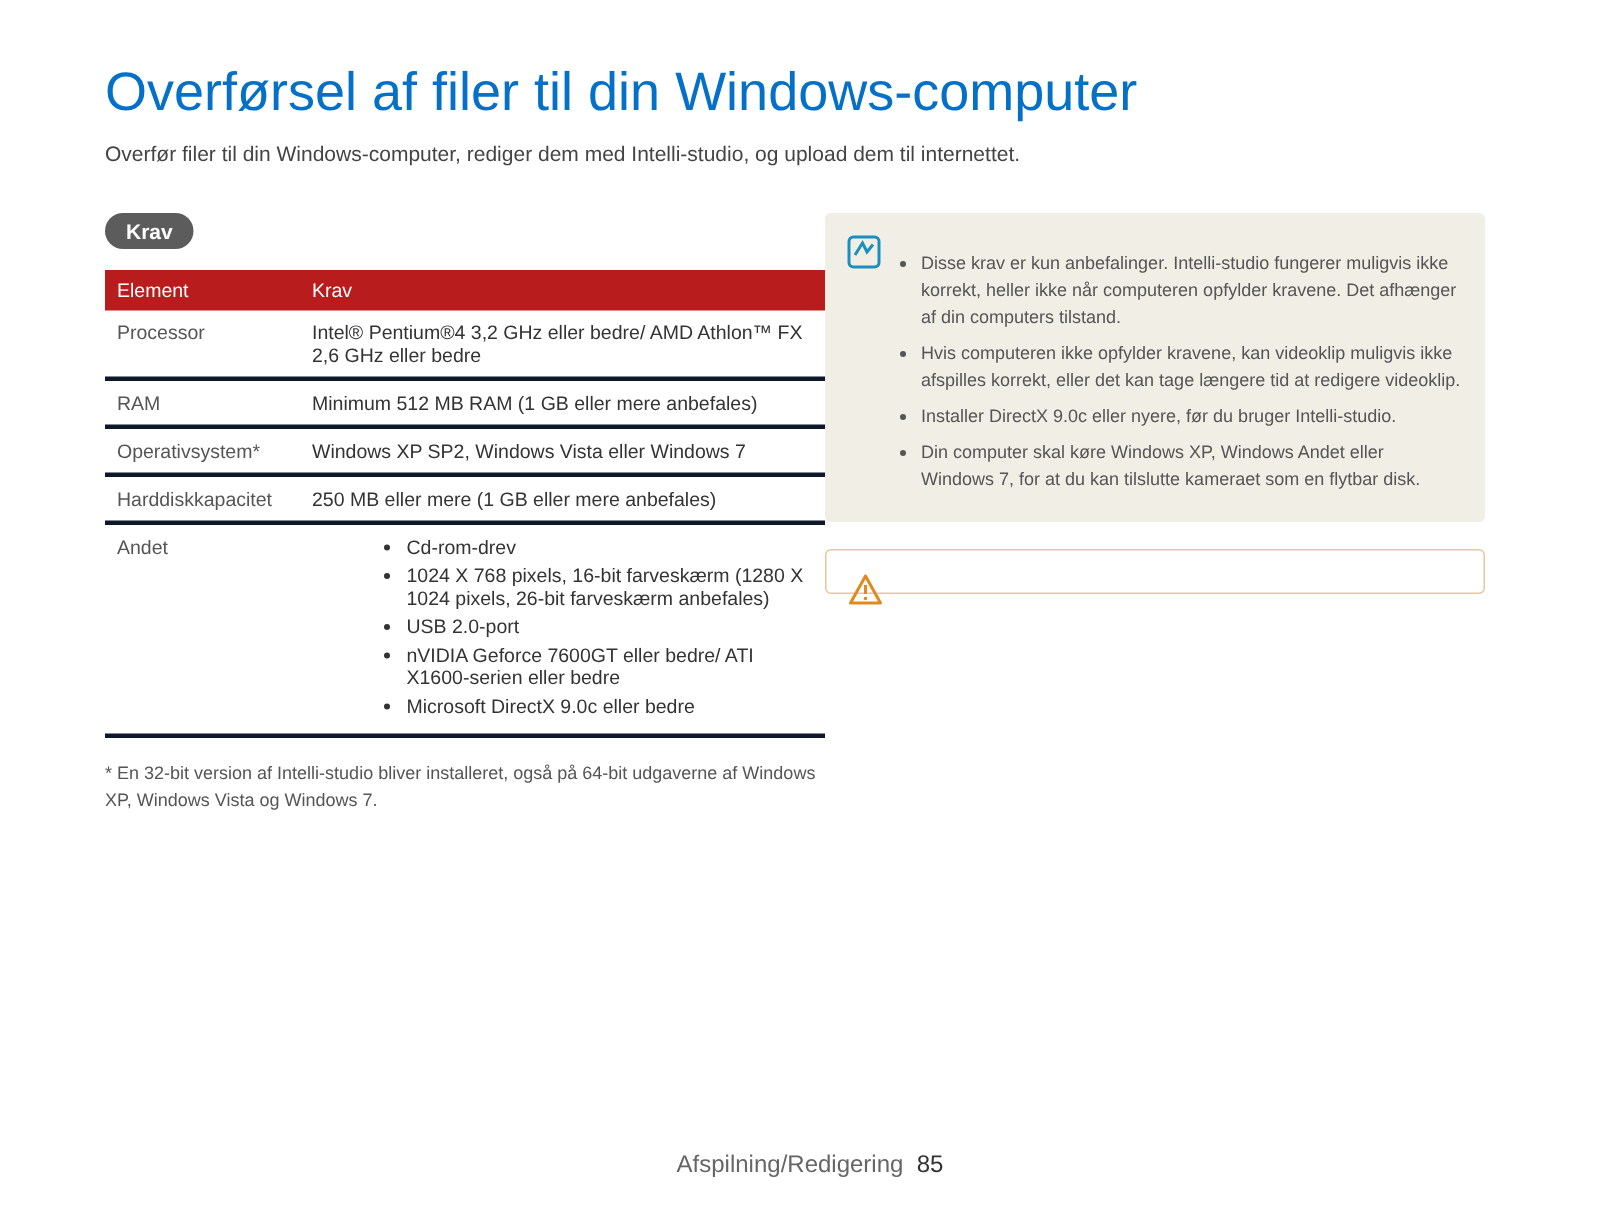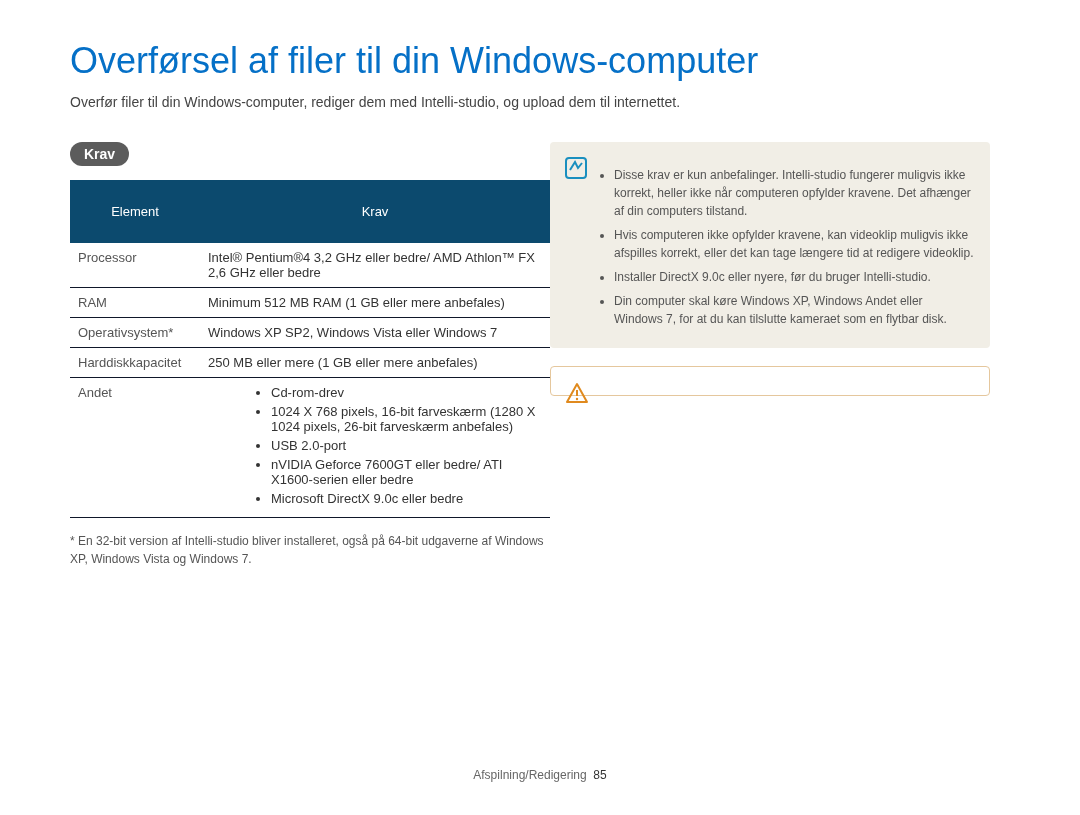--- a/index.html
+++ b/index.html
@@ -5,34 +5,34 @@
   * { box-sizing: border-box; margin: 0; padding: 0; }
   html, body { width: 1080px; height: 815px; background: #ffffff; font-family: Arial, Helvetica, sans-serif; color: #333; }
   .page { padding: 40px 70px 30px 70px; }
   h1 { font-size: 36px; font-weight: 400; color: #0570c7; margin-bottom: 12px; }
   .intro { font-size: 14px; color: #444; margin-bottom: 32px; }
   .columns { display: flex; }
   .col-left { width: 480px; }
   .col-right { width: 440px; }
   .badge { display: inline-block; background: #5c5c5c; color: #fff; font-size: 14px; font-weight: bold; padding: 4px 14px; border-radius: 12px; margin-bottom: 14px; }
   table { width: 100%; border-collapse: collapse; font-size: 13px; }
-  thead th { background: #0c4a6e; color: #fff; text-align: center; font-weight: normal; padding: 24px 8px; }
+  thead th { background: #b91c1c; color: #fff; text-align: left; font-weight: normal; padding: 6px 8px; }
   thead th:first-child { width: 130px; }
-  tbody td { padding: 7px 8px; vertical-align: top; border-bottom: 1px solid #0f172a; color: #333; }
+  tbody td { padding: 7px 8px; vertical-align: top; border-bottom: 3px solid #0f172a; color: #333; }
   tbody td:first-child { color: #555; }
   td ul { list-style: disc; padding-left: 18px; }
   td ul li { margin-bottom: 4px; margin-left: 45px; }
   .footnote { font-size: 12px; color: #555; margin-top: 14px; line-height: 1.5; }
   .info-box { background: #f1eee6; border-radius: 4px; padding: 24px 16px 14px 50px; position: relative; font-size: 12px; color: #555; line-height: 1.5; margin-bottom: 18px; }
   .info-box ul { list-style: disc; padding-left: 14px; }
   .info-box ul li { margin-bottom: 6px; }
   .info-box .icon-slot { position: absolute; left: 14px; top: 14px; width: 24px; height: 24px; }
   .warn-box { border: 1px solid #e5c79d; border-radius: 4px; padding: 14px 16px 14px 50px; position: relative; font-size: 12px; color: #555; line-height: 1.5; }
   .warn-box .icon-slot { position: absolute; left: 14px; top: 14px; width: 24px; height: 24px; }
-  .footer { position: absolute; width: 1080px; text-align: center; top: 768px; font-size: 12px; color: #666; }
+  .footer { position: absolute; width: 1080px; text-align: center; top: 768px; font-size: 16px; color: #666; }
   .footer .num { color: #333; }
 </style>
 </head>
 <body>
 
 <div class="page">
   <h1>Overførsel af filer til din Windows-computer</h1>
   <p class="intro">Overfør filer til din Windows-computer, rediger dem med Intelli-studio, og upload dem til internettet.</p>
 
   <div class="columns">

